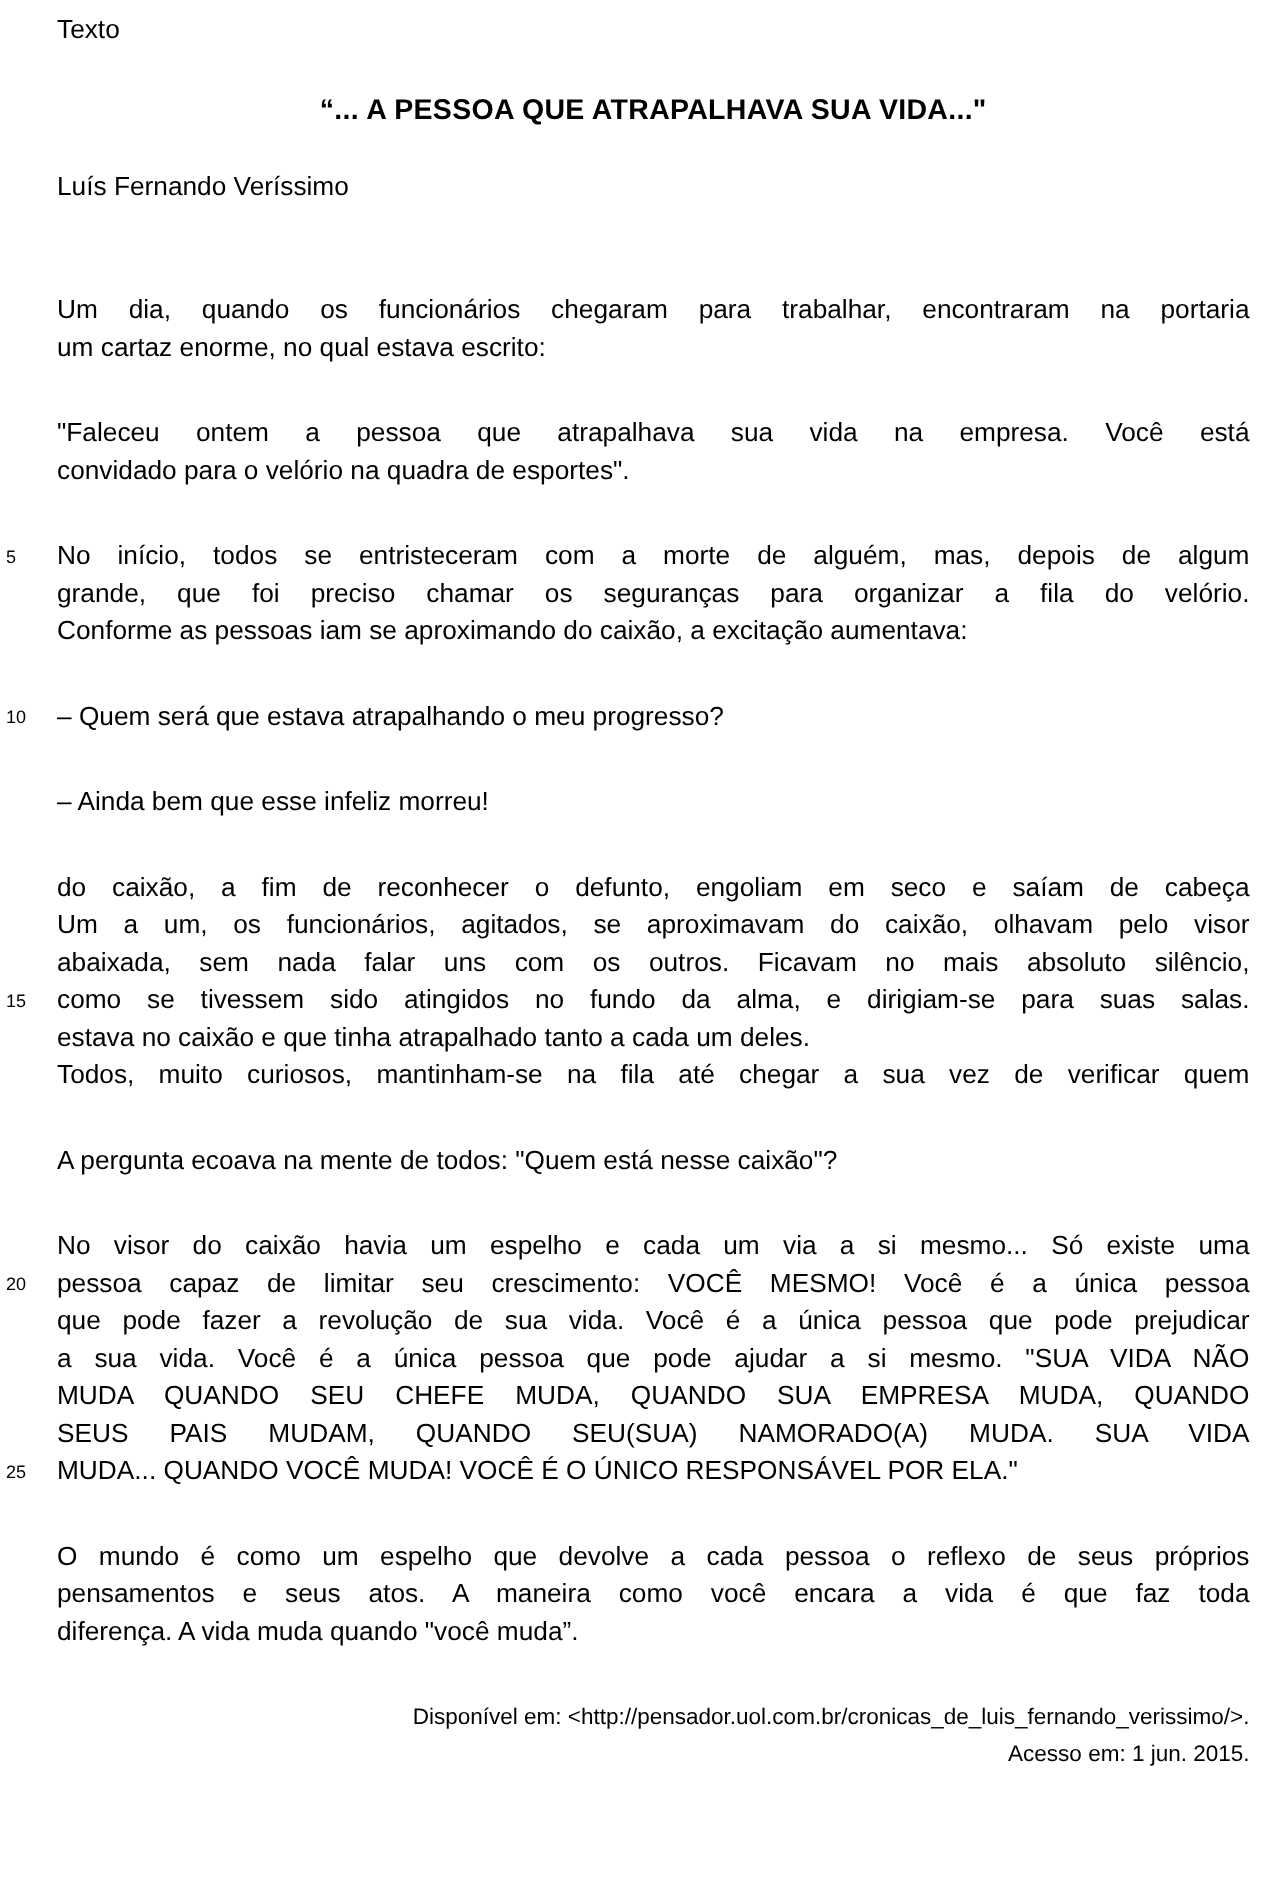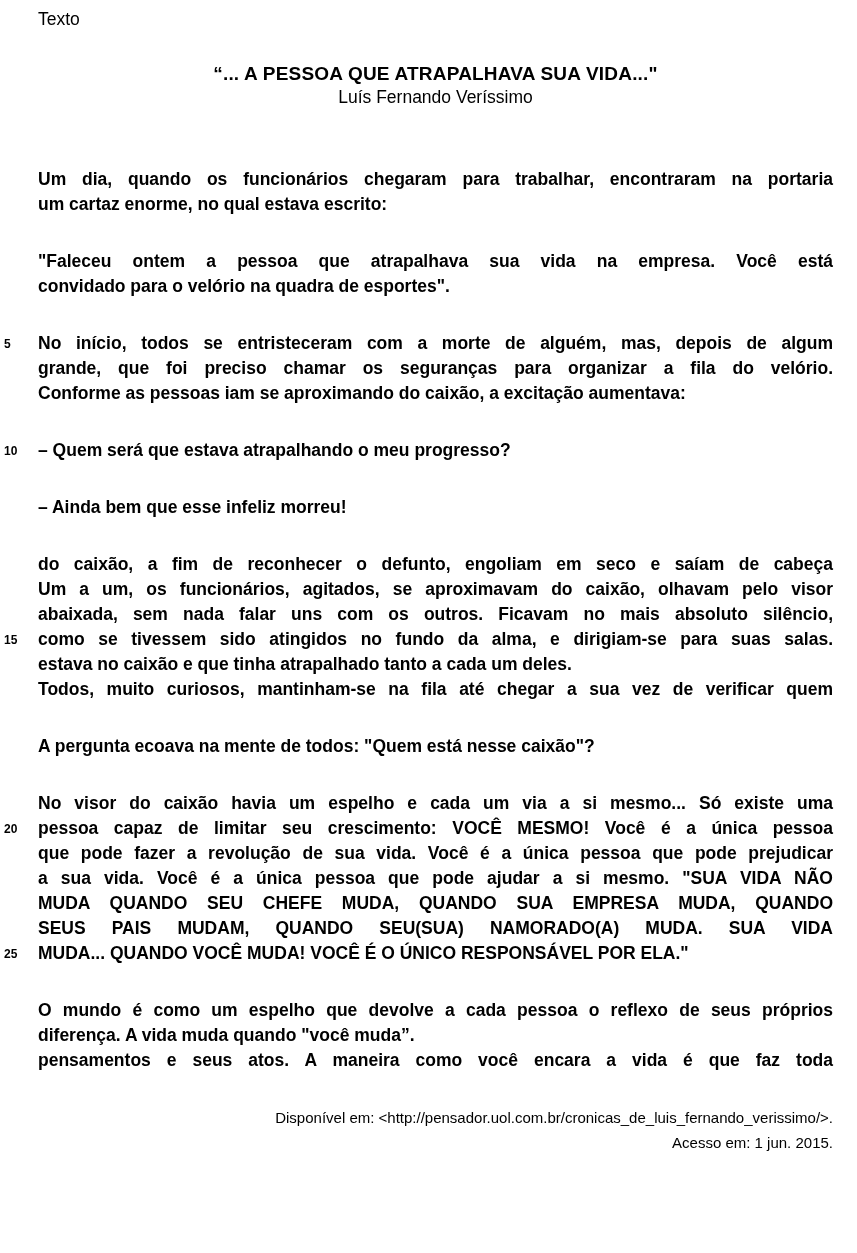--- a/index.html
+++ b/index.html
@@ -26,29 +26,29 @@
   .title {
     font-size: 19px;
     font-weight: bold;
     text-align: center;
     margin: 32px 0 0 0;
     line-height: 24px;
     letter-spacing: 0.2px;
   }
   .author {
     font-size: 17.5px;
-    text-align: center;
+    text-align: left;
+    margin-top: 27px;
     line-height: 22px;
   }
   .content {
     margin-top: 59px;
   }
   .paragraph {
     margin: 0 0 32px 0;
-    font-weight: bold;
   }
   .line {
     position: relative;
     font-size: 17.5px;
     line-height: 25px;
     text-align: justify;
     text-align-last: justify;
     white-space: normal;
   }
   .line.last {
@@ -116,22 +116,22 @@
         <div class="line"><span class="line-text">No visor do caixão havia um espelho e cada um via a si mesmo... Só existe uma</span></div>
         <div class="line"><span class="line-num">20</span><span class="line-text">pessoa capaz de limitar seu crescimento: VOCÊ MESMO! Você é a única pessoa</span></div>
         <div class="line"><span class="line-text">que pode fazer a revolução de sua vida. Você é a única pessoa que pode prejudicar</span></div>
         <div class="line"><span class="line-text">a sua vida. Você é a única pessoa que pode ajudar a si mesmo. "SUA VIDA NÃO</span></div>
         <div class="line"><span class="line-text">MUDA QUANDO SEU CHEFE MUDA, QUANDO SUA EMPRESA MUDA, QUANDO</span></div>
         <div class="line"><span class="line-text">SEUS PAIS MUDAM, QUANDO SEU(SUA) NAMORADO(A) MUDA. SUA VIDA</span></div>
         <div class="line last"><span class="line-num">25</span><span class="line-text">MUDA... QUANDO VOCÊ MUDA! VOCÊ É O ÚNICO RESPONSÁVEL POR ELA."</span></div>
       </div>
       <div class="paragraph">
         <div class="line"><span class="line-text">O mundo é como um espelho que devolve a cada pessoa o reflexo de seus próprios</span></div>
+        <div class="line"><span class="line-text">pensamentos e seus atos. A maneira como você encara a vida é que faz toda</span></div>
         <div class="line last"><span class="line-text">diferença. A vida muda quando "você muda”.</span></div>
-        <div class="line"><span class="line-text">pensamentos e seus atos. A maneira como você encara a vida é que faz toda</span></div>
       </div>
     </div>
 
   <div class="source">
     <div>Disponível em: &lt;http://pensador.uol.com.br/cronicas_de_luis_fernando_verissimo/&gt;.</div>
     <div>Acesso em: 1 jun. 2015.</div>
   </div>
 
 </div>
 

